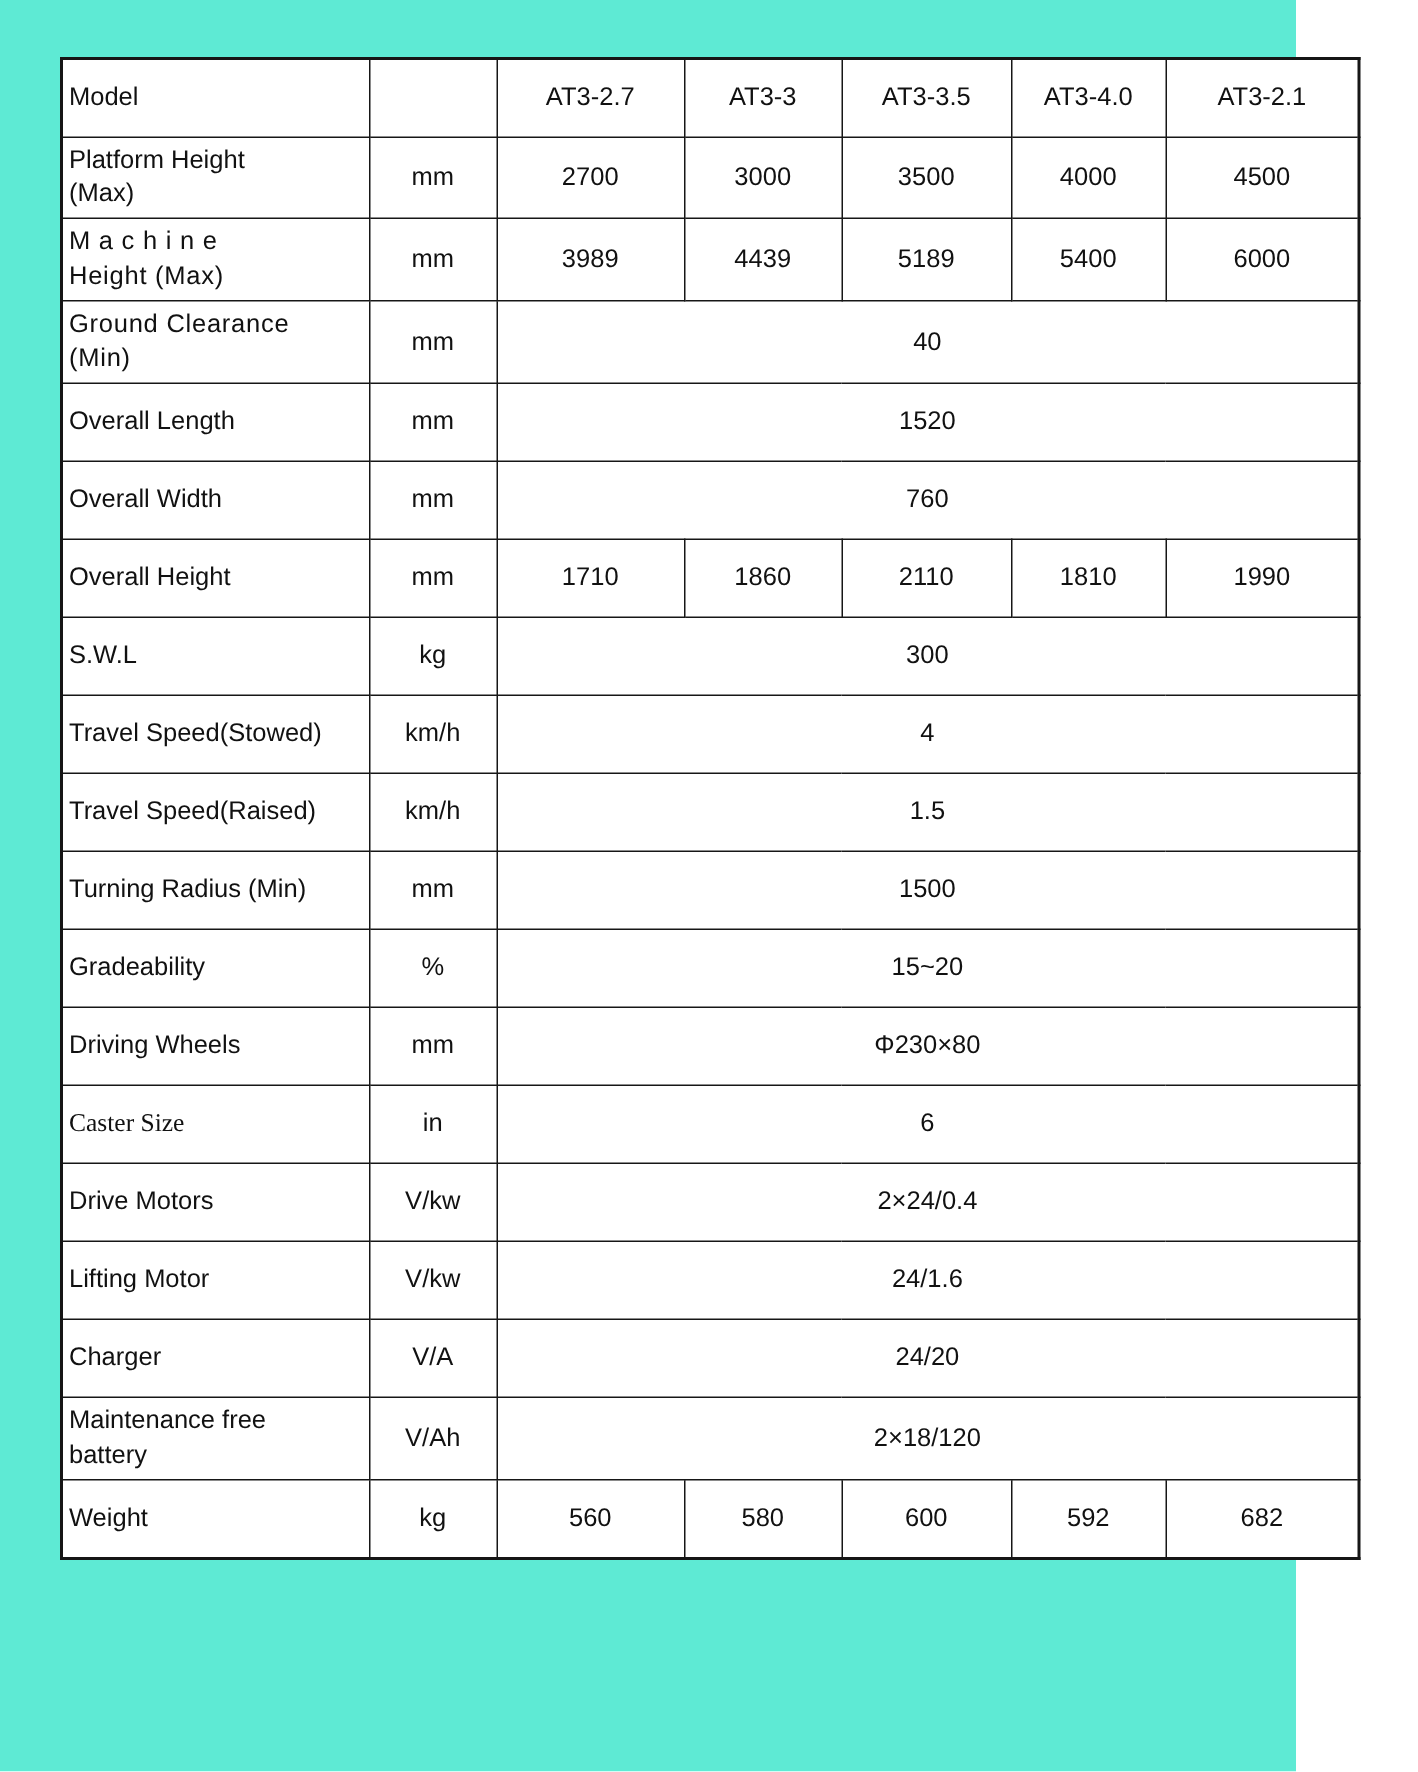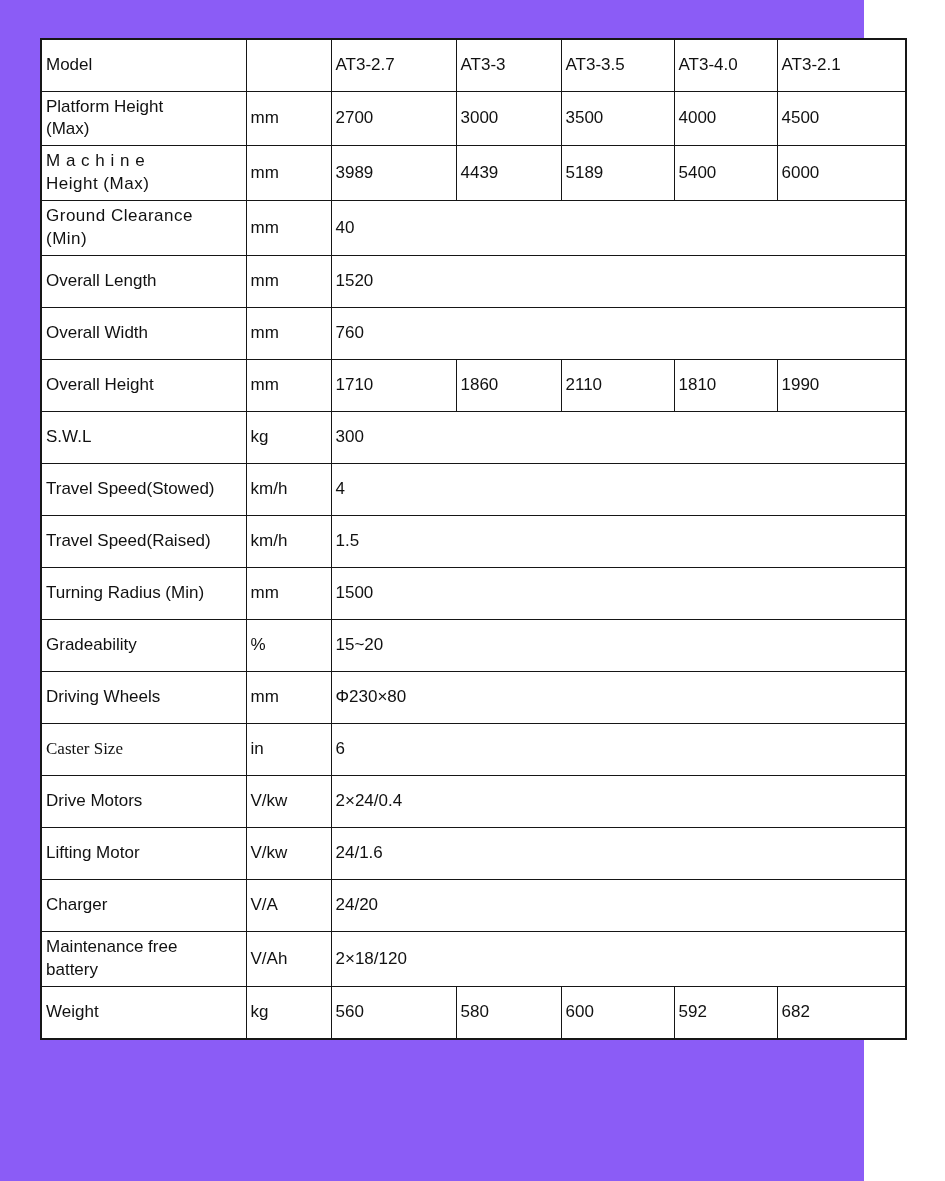--- a/index.html
+++ b/index.html
@@ -8,21 +8,21 @@
     background: #ffffff;
     width: 945px;
     height: 1181px;
     font-family: "Liberation Sans", sans-serif;
     color: #111111;
   }
   .page {
     position: relative;
     width: 864px;
     height: 1181px;
-    background: #8b5cf6;
+    background: #5eead4;
   }
   table.spec {
     position: absolute;
     left: 40px;
     top: 38px;
     width: 865px;
     border-collapse: collapse;
     border: 2px solid #161616;
     table-layout: fixed;
     background: #ffffff;
@@ -36,24 +36,25 @@
     font-size: 17px;
     line-height: 1.35;
   }
   td.label {
     text-align: left;
     padding-left: 9px;
     padding-right: 6px;
     white-space: pre-line;
   }
   td.unit {
+    text-align: center;
     font-size: 19px;
   }
   td.value {
-    text-align: left;
+    text-align: center;
     font-size: 17px;
   }
   
   .lab-xl { font-size: 20px; }
   .lab-lg { font-size: 19px; }
   .lab-md { font-size: 17px; }
   .lab-sm { font-size: 15px; }
   .lab-serif {
     font-family: Liberation Sans, sans-serif;
     font-size: 18px;

